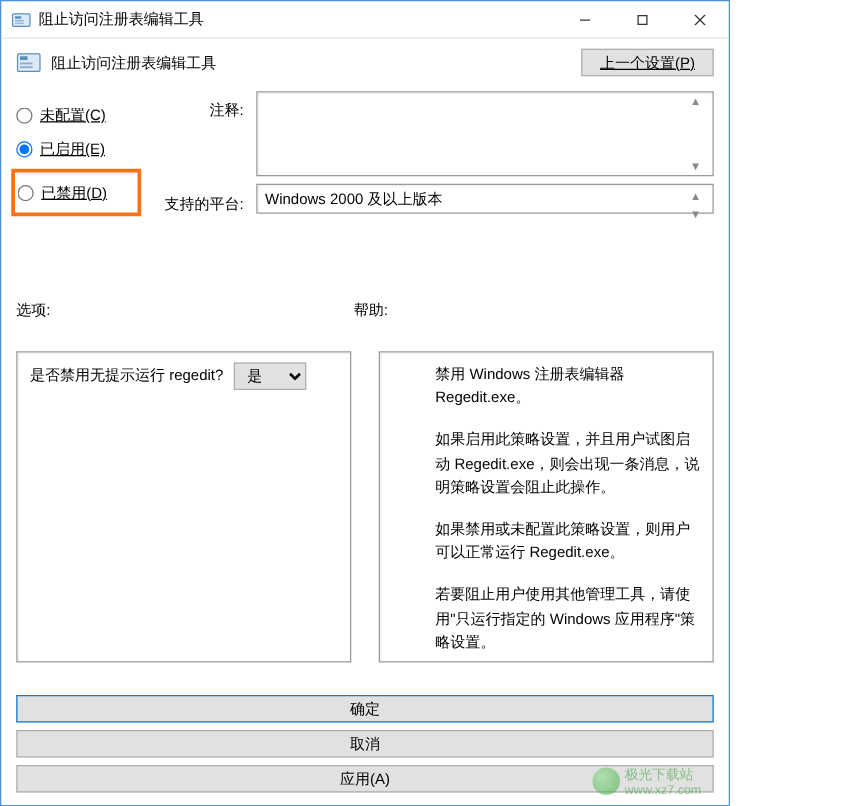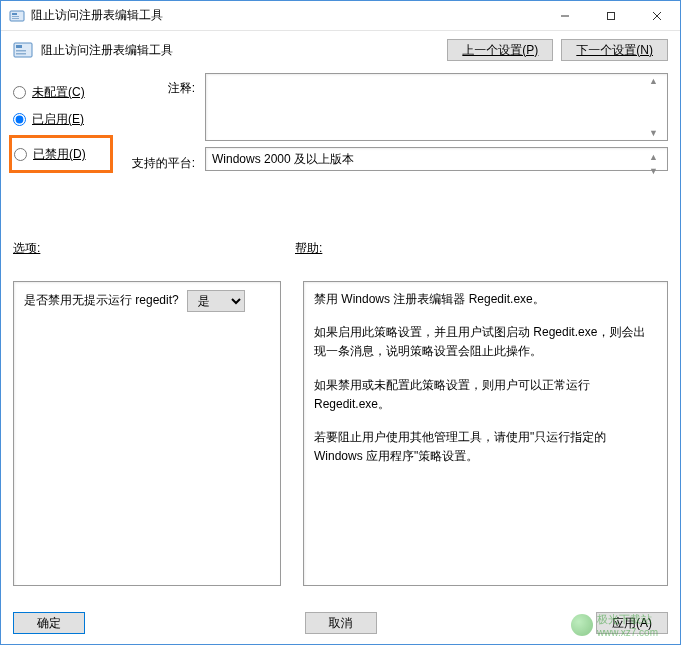--- a/index.html
+++ b/index.html
@@ -5,21 +5,21 @@
     * { box-sizing: border-box; margin: 0; padding: 0; }
     body {
       font-family: "Microsoft YaHei", "Segoe UI", sans-serif;
       font-size: 12px;
       background: #fff;
       width: 694px;
       height: 645px;
       overflow: hidden;
     }
     .window {
-      width: 681px;
+      width: 584px;
       height: 645px;
       border: 1px solid #4a90d9;
       display: flex;
       flex-direction: column;
       background: #fff;
     }
     .titlebar {
       height: 30px;
       display: flex;
       align-items: center;
@@ -126,22 +126,21 @@
       justify-content: space-between;
       padding: 2px 0;
       color: #888;
       font-size: 9px;
       pointer-events: none;
     }
 
     .options-row {
       display: flex;
       padding: 10px 12px 4px 12px;
-      gap: 20px;
-      text-decoration: underline;
+      gap: 8px;
     }
     .options-row .col-left { width: 262px; }
     .options-row .col-right { flex: 1; }
     .section-label { display: block; margin-bottom: 4px; }
 
     .panels {
       display: flex;
       padding: 16px 12px;
       gap: 22px;
       flex: 1;
@@ -161,27 +160,28 @@
     .opt-row { display: flex; align-items: center; gap: 8px; }
     .opt-select {
       height: 22px;
       border: 1px solid #adadad;
       background: #e1e1e1;
       font-size: 12px;
       font-family: inherit;
       padding: 0 6px;
       min-width: 58px;
     }
-    .help-p { margin-bottom: 14px; }
+    .help-p { margin-bottom: 14px; margin-left: 34px; }
 
     .footer {
       display: flex;
       justify-content: space-between;
       gap: 6px;
       padding: 10px 12px;
+      flex-direction: column;
     }
     .footer-btn {
       height: 22px;
       min-width: 72px;
       padding: 0 14px;
       border: 1px solid #adadad;
       background: #e1e1e1;
       font-size: 12px;
       font-family: inherit;
       cursor: pointer;
@@ -245,21 +245,20 @@
     <span class="header-icon">
       <svg viewBox="0 0 20 20" width="20" height="20">
         <rect x="1" y="3" width="18" height="14" rx="1" fill="#dce9f7" stroke="#5a8fc4"></rect>
         <rect x="3" y="5" width="6" height="3" fill="#5a8fc4"></rect>
         <rect x="3" y="10" width="10" height="1.5" fill="#8aaed1"></rect>
         <rect x="3" y="13" width="10" height="1.5" fill="#8aaed1"></rect>
       </svg>
     </span>
     <span class="header-title">阻止访问注册表编辑工具</span>
     <button class="nav-btn">上一个设置(P)</button>
-    <button class="nav-btn">下一个设置(N)</button>
   </div>
 
   <div class="config-area">
     <div class="radio-col">
       <label class="radio-row">
         <input type="radio" name="state" style="">
         <span>未配置(C)</span>
       </label>
       <label class="radio-row">
         <input type="radio" name="state" checked="" style="">

